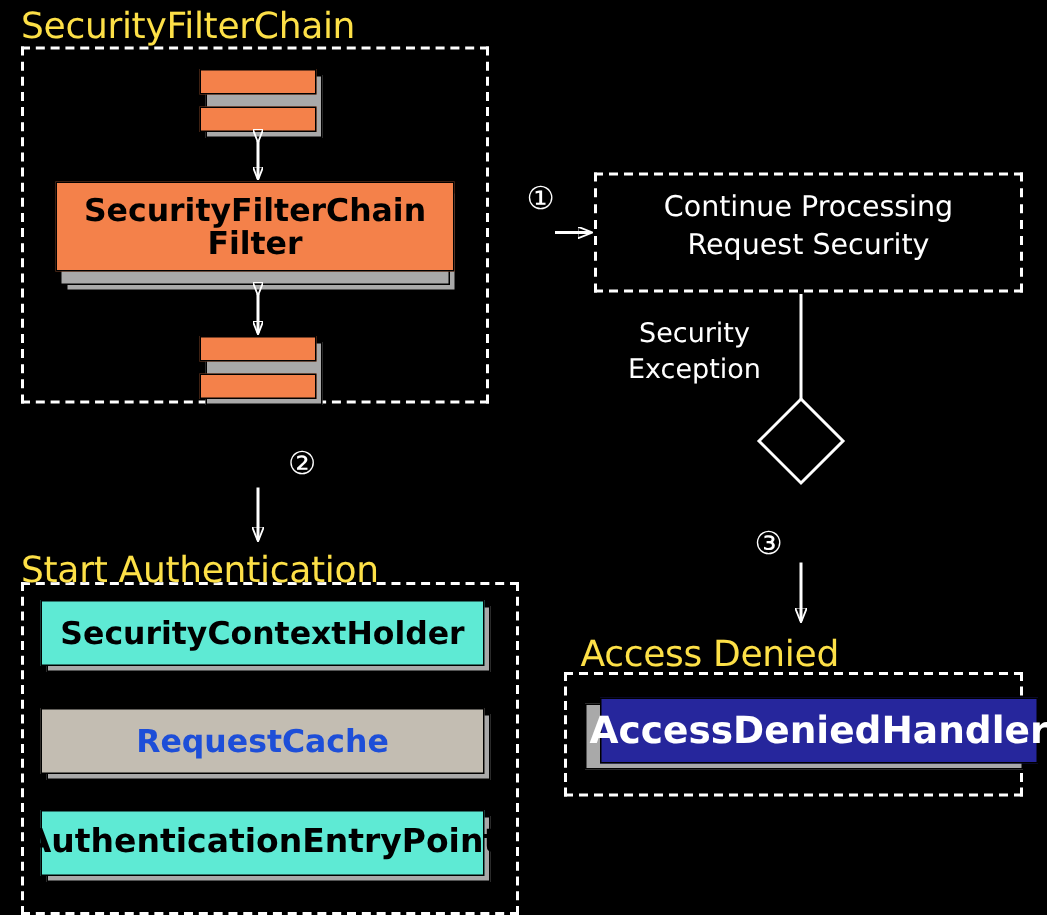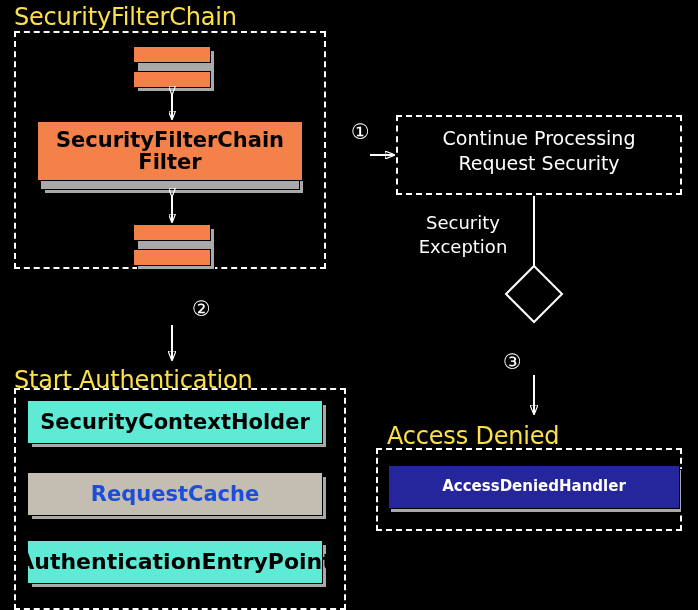--- a/index.html
+++ b/index.html
@@ -139,21 +139,21 @@
 
   <div class="shadow-layer" style="left:31px; top:544px; width:296px; height:44px;"></div>
   <div class="box3d blue" style="left:27px; top:540px; width:296px; height:44px; font-size:22px;">
     <span>AuthenticationEntryPoint</span>
   </div>
 
   <div class="dashed-box abs" style="left:376px; top:448px; width:306px; height:83px;"></div>
   <div class="group-title" style="left:387px; top:422px;">Access Denied</div>
 
   <div class="shadow-layer" style="left:390px; top:469px; width:292px; height:44px;"></div>
-  <div class="box3d navy" style="left:388px; top:465px; width:292px; height:44px; font-size:15px;">
+  <div class="box3d navy" style="left:400px; top:465px; width:292px; height:44px; font-size:25px;">
     <span>AccessDeniedHandler</span>
   </div>
 
   <svg class="overlay" viewBox="0 0 698 610">
     <defs>
       <marker id="arrowW" markerWidth="10" markerHeight="8" refX="9" refY="4" orient="auto" markerUnits="userSpaceOnUse">
         <path d="M0,0 L10,4 L0,8 Z" fill="none" stroke="#ffffff" stroke-width="1.2"></path>
       </marker>
       <marker id="arrowWs" markerWidth="9" markerHeight="7" refX="8" refY="3.5" orient="auto" markerUnits="userSpaceOnUse">
         <path d="M0,0 L9,3.5 L0,7 Z" fill="none" stroke="#ffffff" stroke-width="1.2"></path>

